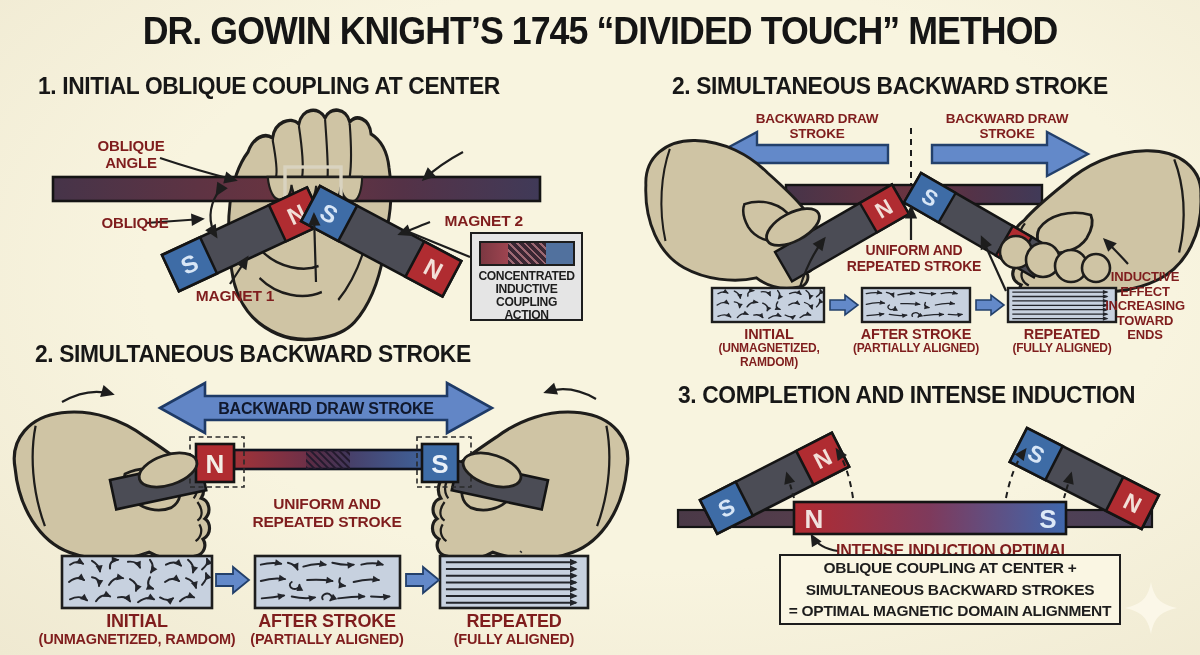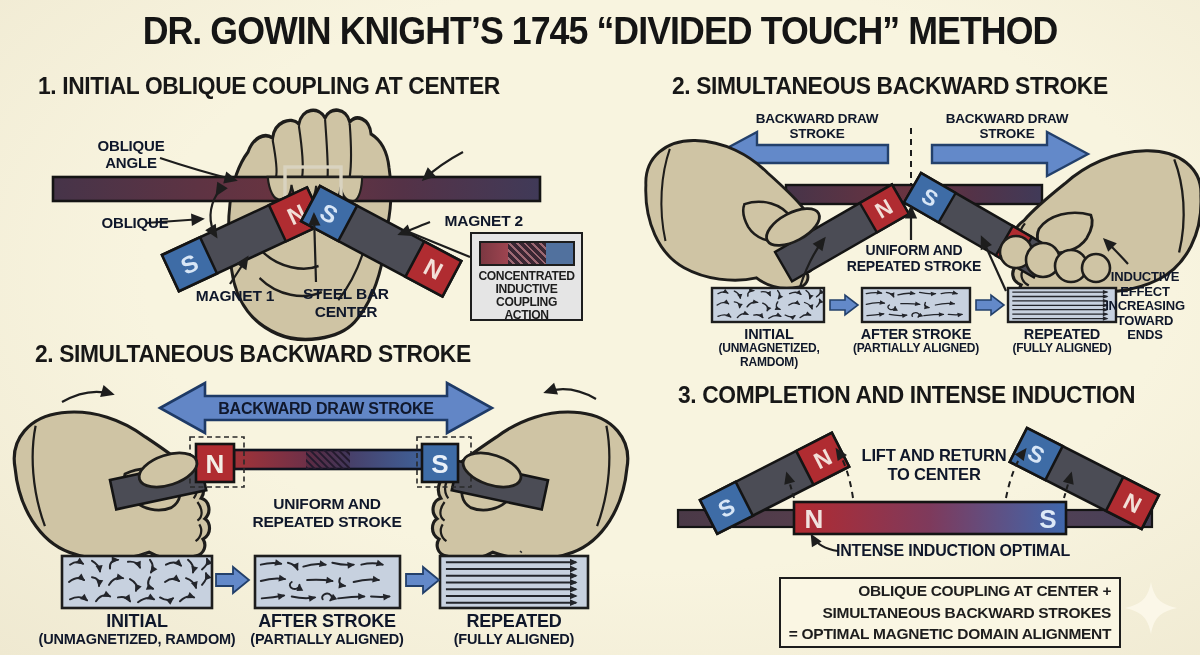--- a/index.html
+++ b/index.html
@@ -13,40 +13,40 @@
   .ttl{
     position:absolute;left:0;top:10px;width:1200px;text-align:center;
     font-size:38px;font-weight:bold;letter-spacing:-1px;
     transform:scaleX(0.94);transform-origin:center top;white-space:nowrap;color:#151515;
   }
   .h{
     position:absolute;font-size:24px;font-weight:bold;white-space:nowrap;
     transform:scaleX(0.95);transform-origin:left top;letter-spacing:-0.4px;color:#171717;
   }
   .lbl{
-    position:absolute;font-weight:bold;color:#0f172a;white-space:pre-line;
+    position:absolute;font-weight:bold;color:#7f1d1d;white-space:pre-line;
     text-align:center;line-height:1.14;letter-spacing:-0.2px;
   }
   .legend{
     position:absolute;left:470px;top:232px;width:109px;height:85px;
     border:2.5px solid #1d1d1d;background:#e5e5e5;
   }
   .legend .swatch{
     width:92px;height:21px;margin:7px auto 4px auto;border:2px solid #1d1d1d;
     display:flex;
   }
   .legend .sw-red{width:27px;background:linear-gradient(90deg,#7c3842,#9e4450);}
   .legend .sw-hatch{width:38px;background:repeating-linear-gradient(45deg,#3a2633 0 3.5px,#9c6873 3.5px 5.5px);}
   .legend .sw-blue{width:27px;background:#51719e;}
   .legend .ltxt{font-size:12.5px;font-weight:bold;text-align:center;line-height:1.05;
     white-space:pre-line;letter-spacing:-0.4px;transform:scaleX(0.97);transform-origin:center top;}
   .sumbox{
-    position:absolute;left:779px;top:577px;width:338px;height:67px;
+    position:absolute;left:779px;top:554px;width:338px;height:67px;
     border:2.5px solid #1d1d1d;background:#faf6e3;display:flex;align-items:center;justify-content:center;
-    font-size:15.5px;font-weight:bold;text-align:right;line-height:1.38;white-space:pre-line;letter-spacing:-0.3px;
+    font-size:15.5px;font-weight:bold;text-align:center;line-height:1.38;white-space:pre-line;letter-spacing:-0.3px;
   }
 </style>
 </head>
 <body>
 
 <div id="stage">
 
 <svg class="art" viewBox="0 0 1200 655" xmlns="http://www.w3.org/2000/svg">
   <defs>
     <marker id="ah" viewBox="0 0 8 8" refX="6.2" refY="4" markerWidth="4.4" markerHeight="4.4" orient="auto">
@@ -319,22 +319,20 @@
   </g>
 </svg>
 
 <div class="ttl">DR. GOWIN KNIGHT’S 1745 “DIVIDED TOUCH” METHOD</div>
 
 <div class="h" style="left:38px;top:72px;">1. INITIAL OBLIQUE COUPLING AT CENTER</div>
 <div class="lbl" style="left:81px;top:137px;width:100px;font-size:15px;">OBLIQUE
 ANGLE</div>
 <div class="lbl" style="left:90px;top:214px;width:90px;font-size:15px;">OBLIQUE</div>
 <div class="lbl" style="left:190px;top:287px;width:90px;font-size:15.5px;">MAGNET 1</div>
-<div class="lbl" style="left:296px;top:285px;width:100px;font-size:15.5px;">STEEL BAR
-CENTER</div>
 <div class="lbl" style="left:433px;top:212px;width:90px;font-size:15.5px;text-align:right;">MAGNET 2</div>
 <div class="legend">
   <div class="swatch">
     <div class="sw-red"></div>
     <div class="sw-hatch"></div>
     <div class="sw-blue"></div>
   </div>
   <div class="ltxt">CONCENTRATED
 INDUCTIVE
 COUPLING
@@ -365,20 +363,18 @@
 <div class="lbl" style="left:252px;top:495px;width:150px;font-size:15.5px;">UNIFORM AND
 REPEATED STROKE</div>
 <div class="lbl" style="left:77px;top:611px;width:120px;font-size:18px;">INITIAL</div>
 <div class="lbl" style="left:27px;top:631px;width:220px;font-size:14.5px;">(UNMAGNETIZED, RAMDOM)</div>
 <div class="lbl" style="left:257px;top:611px;width:140px;font-size:18px;">AFTER STROKE</div>
 <div class="lbl" style="left:247px;top:631px;width:160px;font-size:14.5px;">(PARTIALLY ALIGNED)</div>
 <div class="lbl" style="left:454px;top:611px;width:120px;font-size:18px;">REPEATED</div>
 <div class="lbl" style="left:444px;top:631px;width:140px;font-size:14.5px;">(FULLY ALIGNED)</div>
 
 <div class="h" style="left:678px;top:381px;">3. COMPLETION AND INTENSE INDUCTION</div>
-<div class="lbl" style="left:859px;top:446px;width:150px;font-size:16.5px;">LIFT AND RETURN
-TO CENTER</div>
 <div class="lbl" style="left:836px;top:542px;width:260px;font-size:16px;text-align:left;white-space:nowrap;">INTENSE INDUCTION OPTIMAL</div>
 <div class="sumbox">OBLIQUE COUPLING AT CENTER +
 SIMULTANEOUS BACKWARD STROKES
 = OPTIMAL MAGNETIC DOMAIN ALIGNMENT</div>
 
 </div>
 
 </body></html>

